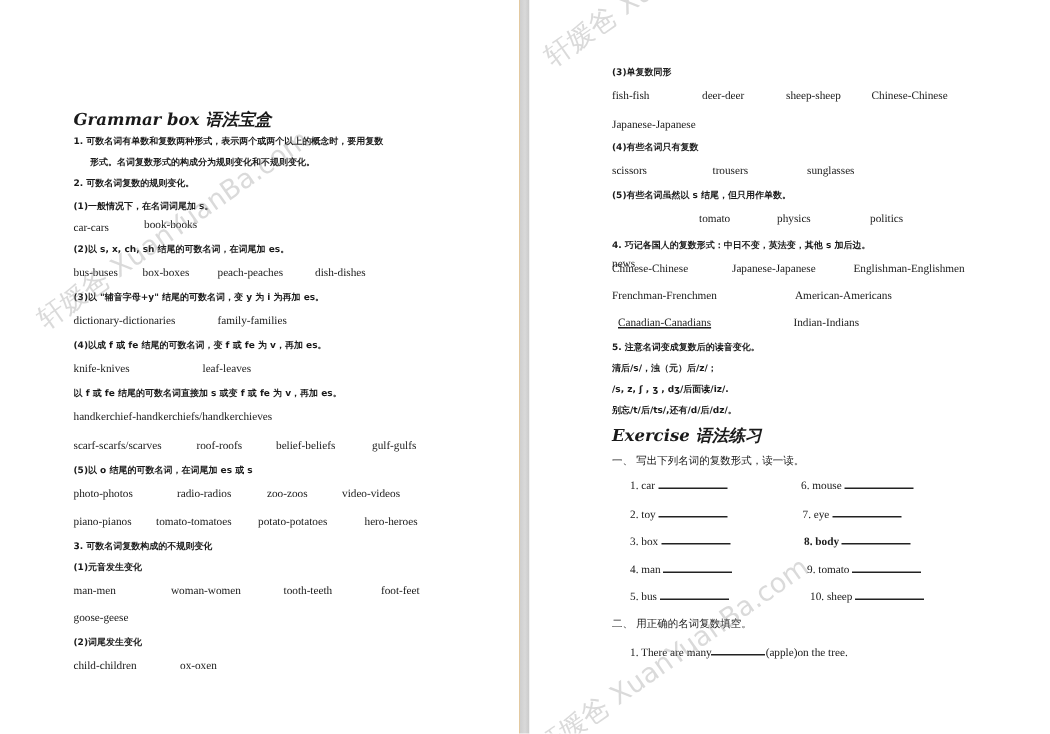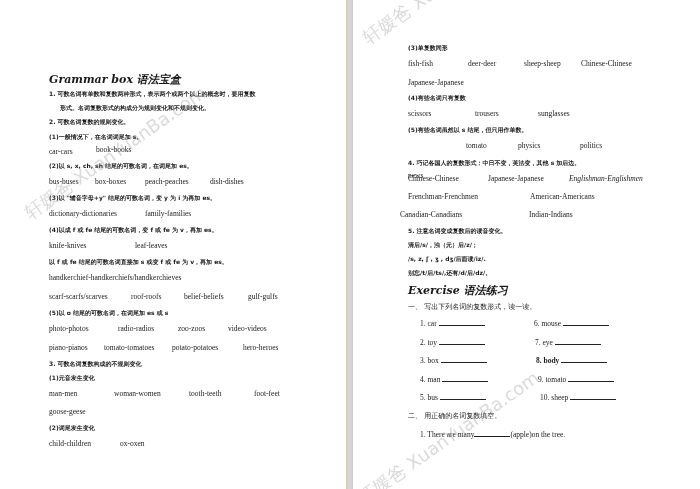--- a/index.html
+++ b/index.html
@@ -142,24 +142,24 @@
     <span style="left:55px;top:141px;margin-top:30px;">news</span>
     <span style="left:113px;top:141px;">tomato</span>
     <span style="left:165px;top:141px;">physics</span>
     <span style="left:227px;top:141px;">politics</span>
   </div>
 
   <div class="line h-bold" style="left:55px;top:159px;">4. 巧记各国人的复数形式：中日不变，英法变，其他 s 加后边。</div>
   <div class="words">
     <span style="left:55px;top:174px;">Chinese-Chinese</span>
     <span style="left:135px;top:174px;">Japanese-Japanese</span>
-    <span style="left:216px;top:174px;font-style:italic;">Englishman-Englishmen</span>
+    <span style="left:216px;top:174px;">Englishman-Englishmen</span>
     <span style="left:55px;top:192px;">Frenchman-Frenchmen</span>
     <span style="left:177px;top:192px;">American-Americans</span>
-    <span style="left:47px;top:210px;">Canadian-Canadians</span>
+    <span style="left:59px;top:210px;text-decoration:underline;">Canadian-Canadians</span>
     <span style="left:176px;top:210px;">Indian-Indians</span>
   </div>
 
   <div class="line h-bold" style="left:55px;top:227px;">5. 注意名词变成复数后的读音变化。</div>
   <div class="line h-bold" style="left:55px;top:241px;">清后/s/，浊（元）后/z/；</div>
   <div class="line h-bold" style="left:55px;top:255px;">/s, z, ʃ , ʒ , dʒ/后面读/iz/.</div>
   <div class="line h-bold" style="left:55px;top:269px;">别忘/t/后/ts/,还有/d/后/dz/。</div>
 
   <div class="line h-italic" style="left:55px;top:283px;">Exercise 语法练习</div>
   <div class="line h-norm" style="left:55px;top:302px;">一、    写出下列名词的复数形式，读一读。</div>

